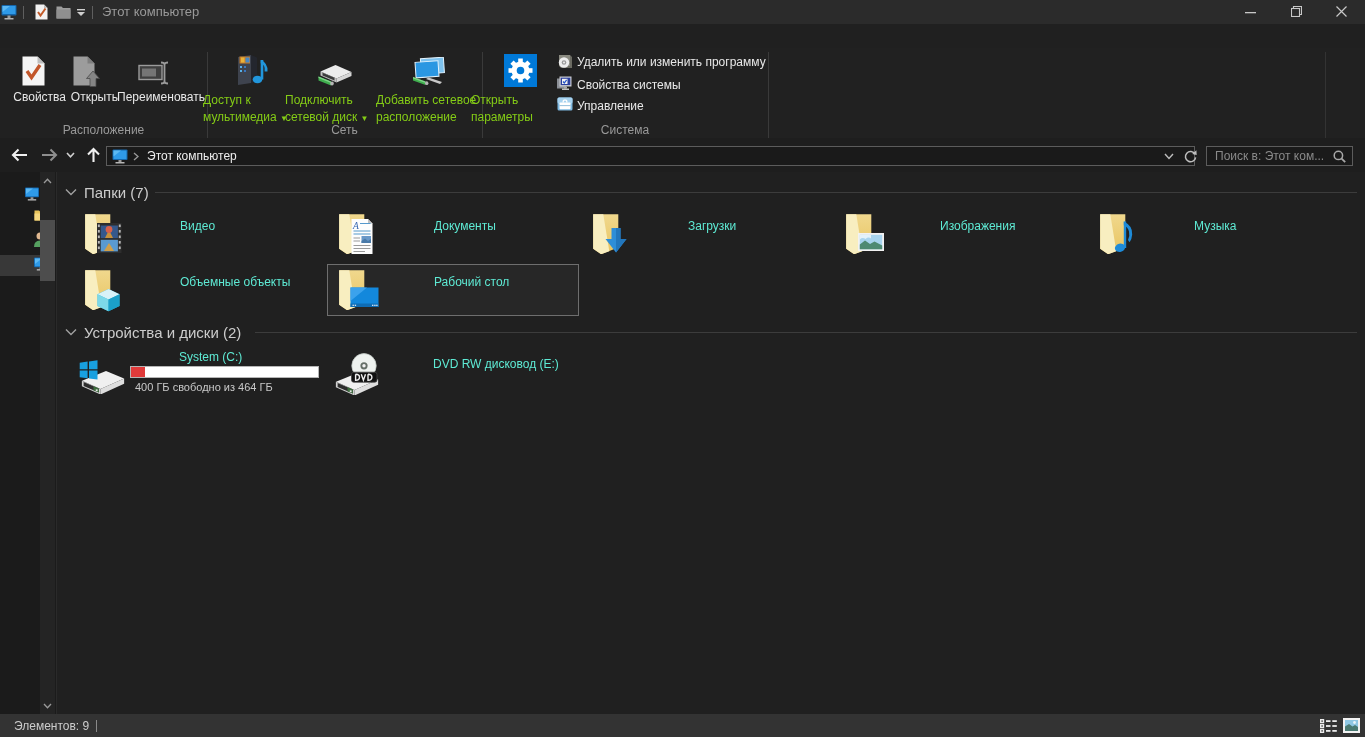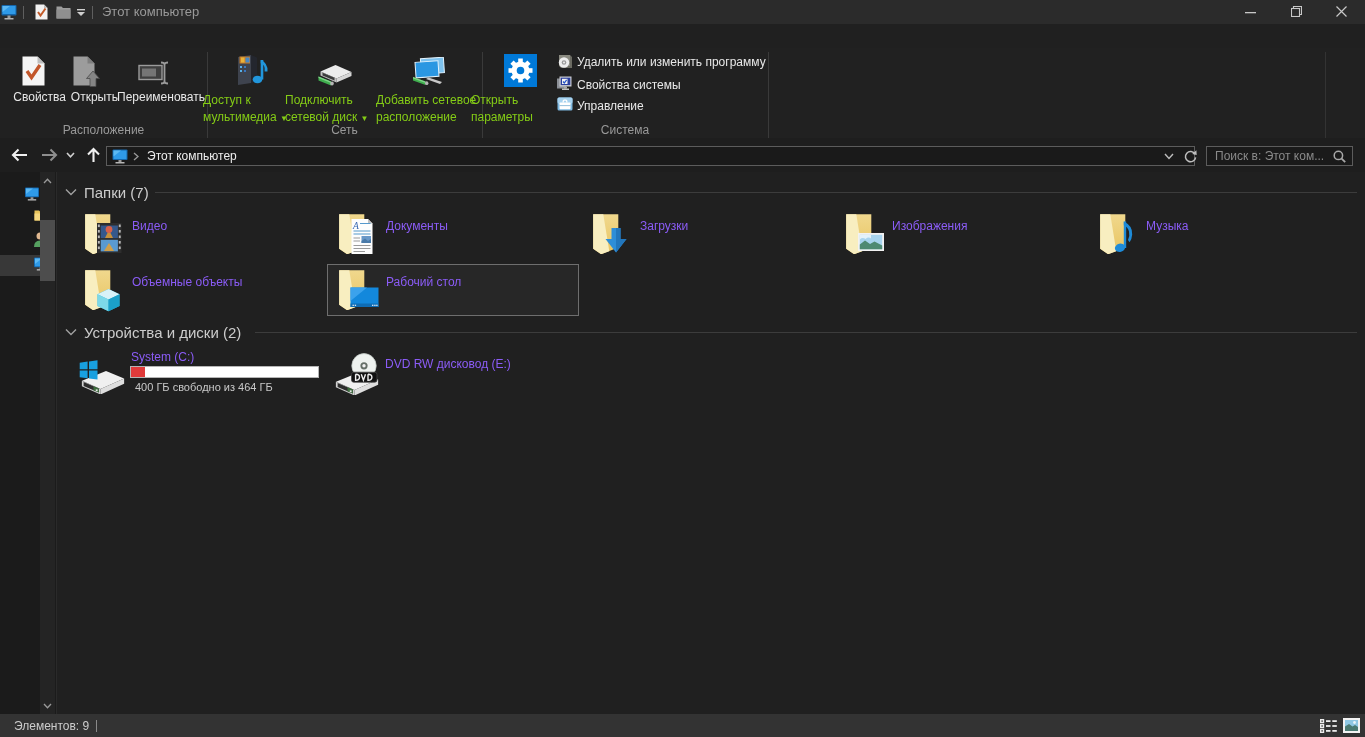--- a/index.html
+++ b/index.html
@@ -25,21 +25,21 @@
   .cap2 { top:44px; text-align:left; color:#84cc16; font-size:12px; line-height:17px; white-space:pre; }
   .srow { font-size:12px; color:#e8e8e8; white-space:nowrap; }
   
   #navrow { left:0; top:138px; width:1365px; height:34px; background:#1e1e1e; }
   #addrbar { left:106px; top:8px; width:1089px; height:20px; background:#1a1a1a; border:1px solid #5c5c5c; }
   #searchbox { left:1206px; top:8px; width:147px; height:20px; background:#1a1a1a; border:1px solid #5c5c5c; }
   
   #content { left:0; top:172px; width:1365px; height:542px; background:#202020; }
   .sechead { font-size:15px; color:#ccc; white-space:nowrap; }
   .secline { height:1px; background:#3c3c3c; }
-  .tilelabel { font-size:12px; color:#8b5cf6; white-space:nowrap; }
+  .tilelabel { font-size:12px; color:#5eead4; white-space:nowrap;margin-left:48px; }
   #sidebar { left:0; top:172px; width:57px; height:542px; background:#1b1b1b; }
   
   #statusbar { left:0; top:714px; width:1365px; height:23px; background:#333; }
 </style>
 </head>
 <body>
 <div id="win">
   <div id="titlebar" class="abs">
 
     <svg class="abs" style="left:1px;top:4px" width="17" height="16" viewBox="0 0 17 16">

